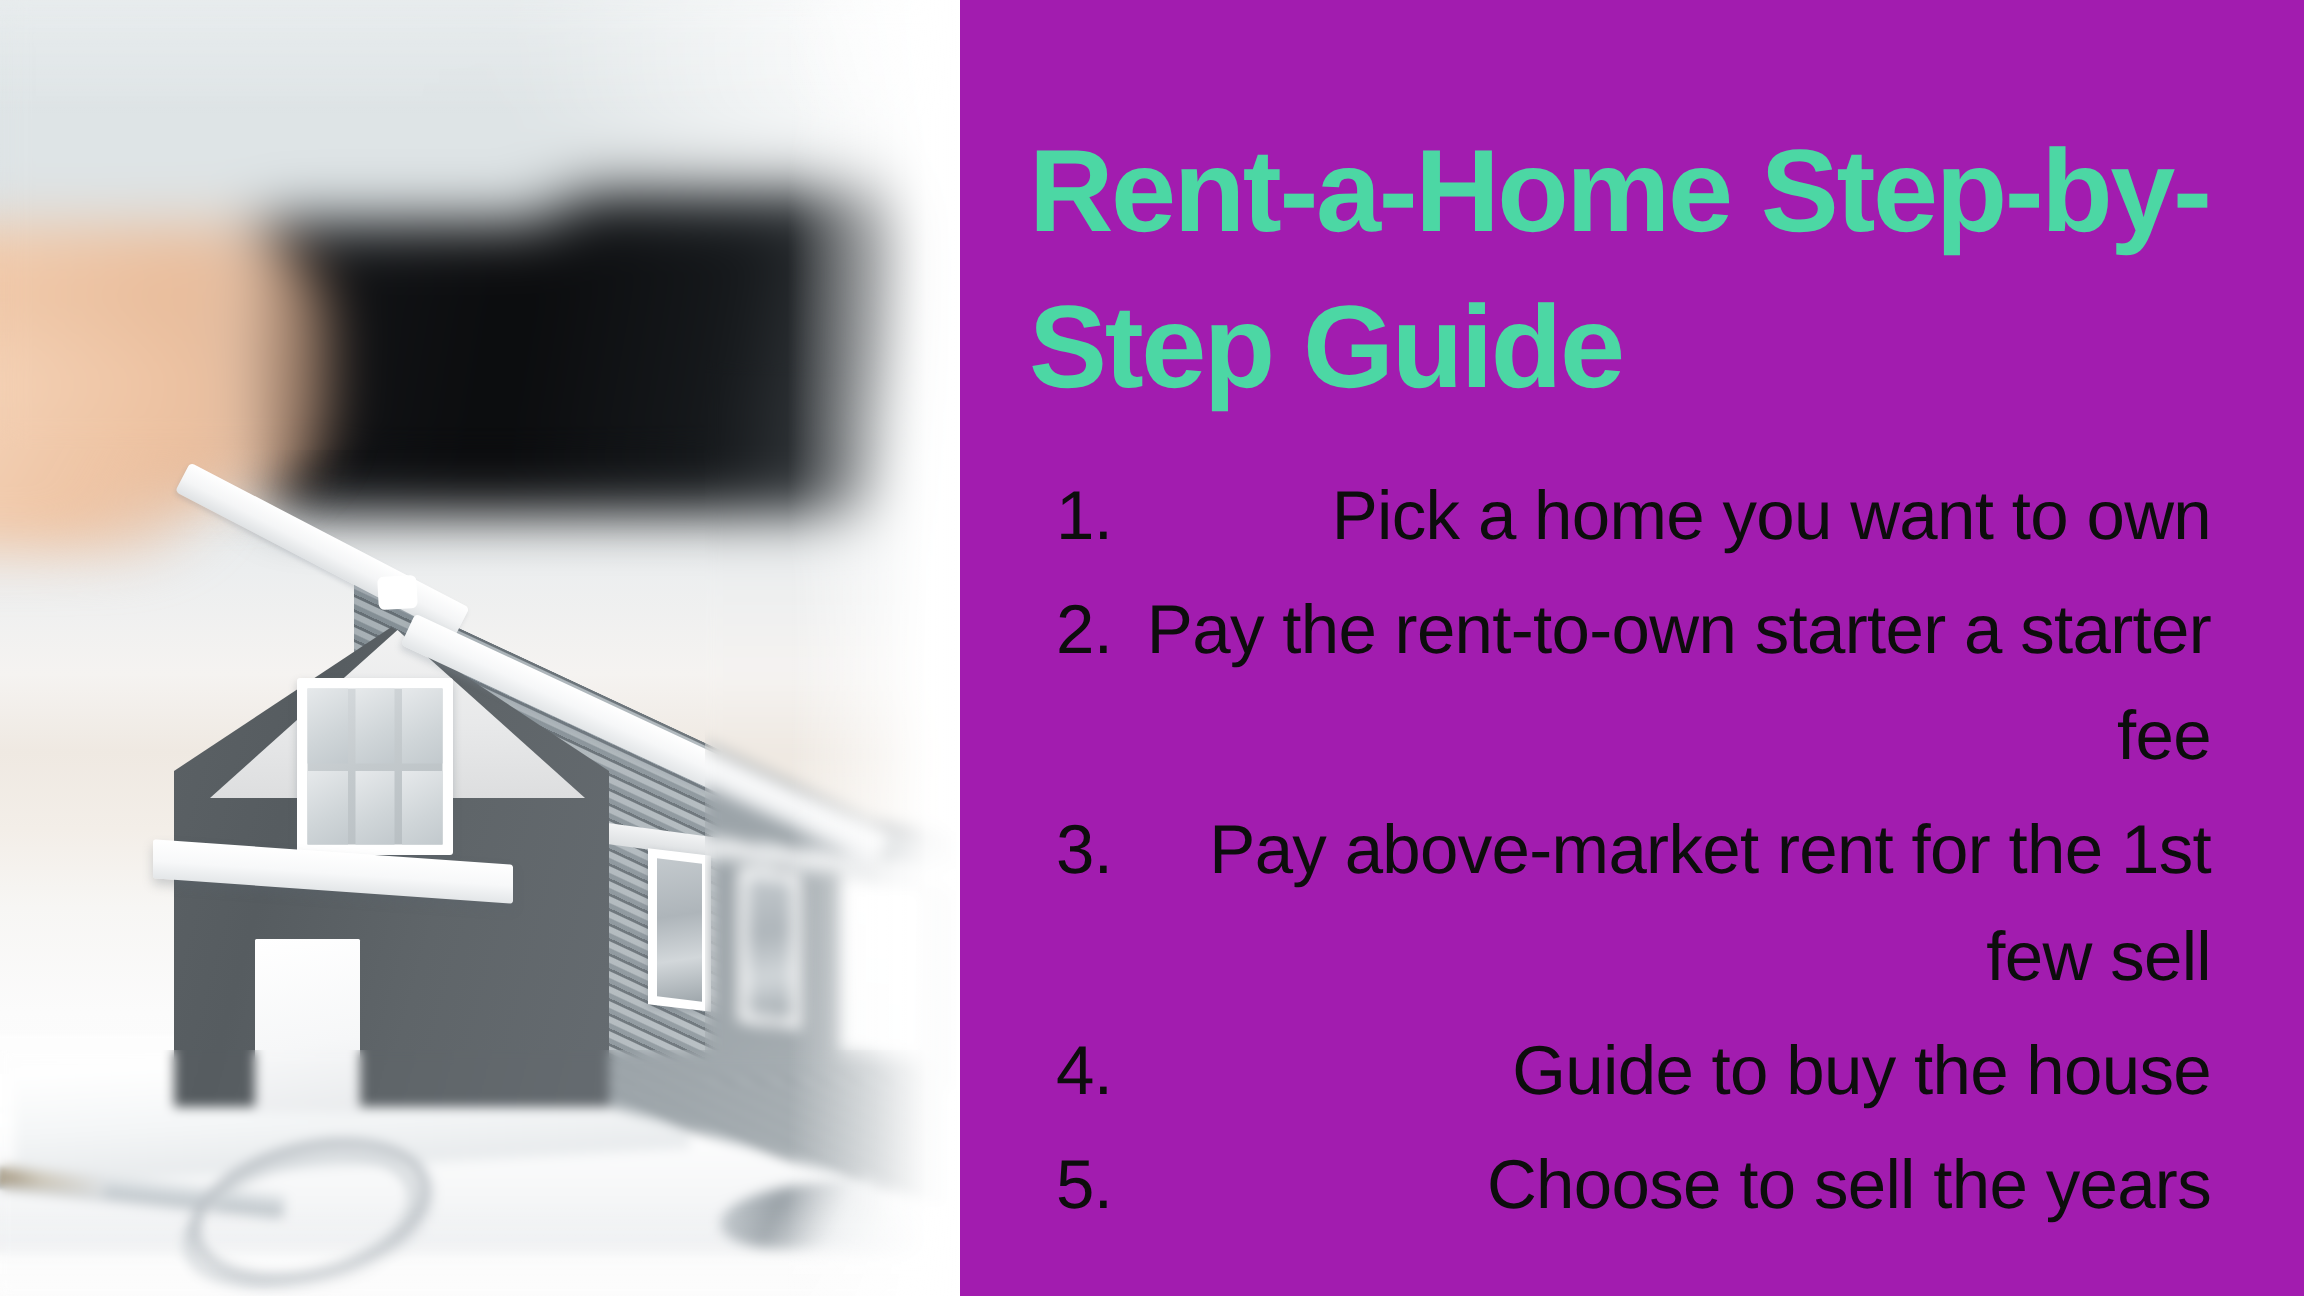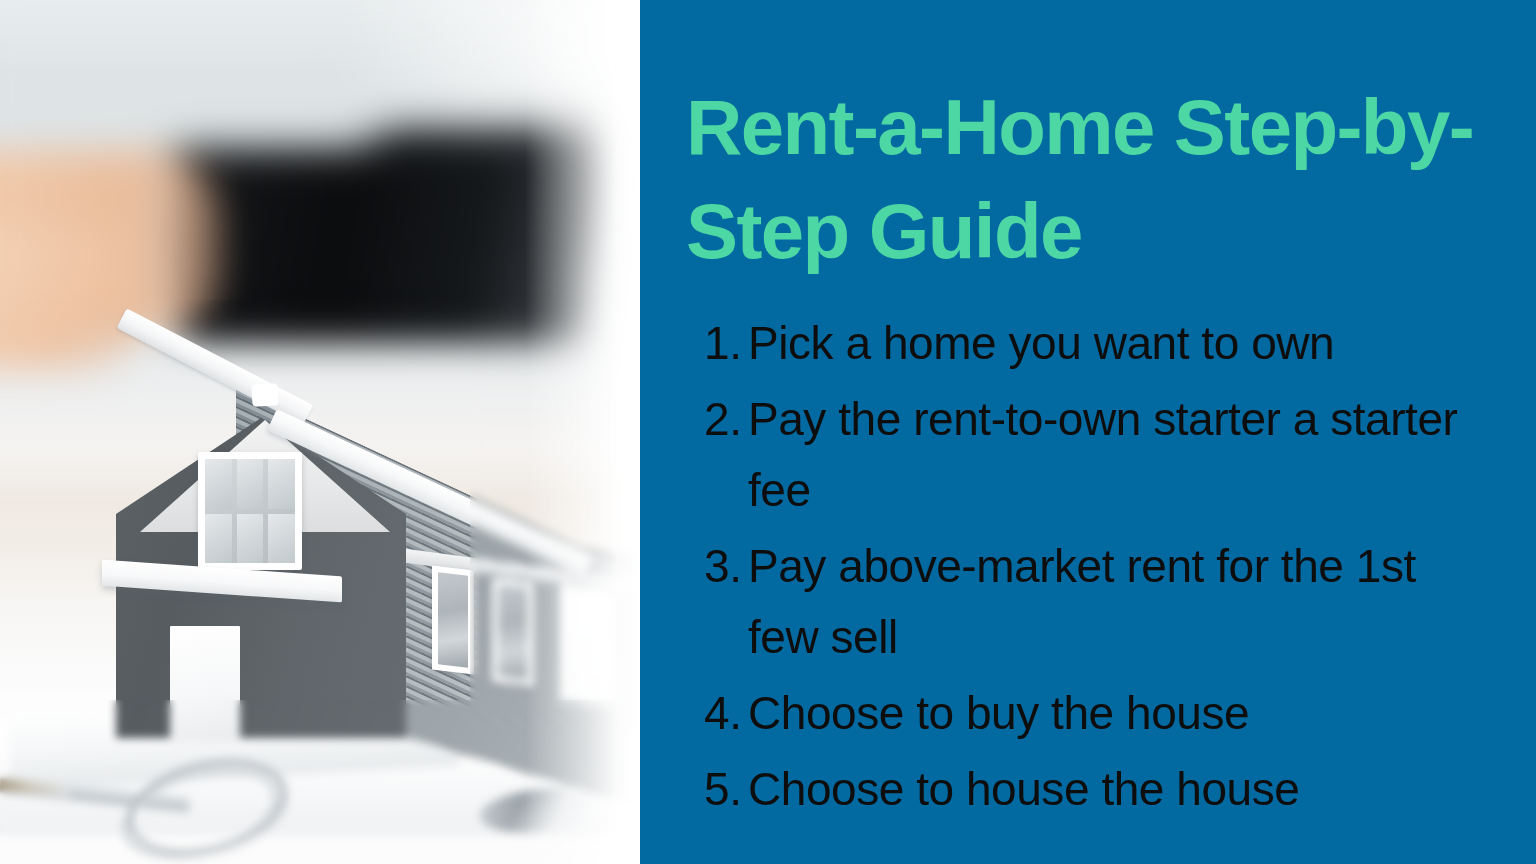--- a/index.html
+++ b/index.html
@@ -13,21 +13,21 @@
     height: 864px;
     overflow: hidden;
     font-family: "Liberation Sans", sans-serif;
     -webkit-font-smoothing: antialiased;
   }
 
   #slide {
     position: relative;
     width: 1536px;
     height: 864px;
-    background: #0369a1;
+    background: #a21caf;
     overflow: hidden;
   }
 
   
   #photo-panel {
     position: absolute;
     left: 0;
     top: 0;
     width: 640px;
     height: 864px;
@@ -471,20 +471,21 @@
     position: relative;
     counter-increment: step;
     padding-left: 44px;
     margin: 0 0 5px 0;
     font-family: "Liberation Sans", sans-serif;
     font-size: 46px;
     line-height: 1.545;
     font-weight: 400;
     letter-spacing: -0.45px;
     color: #0d0d0d;
+    text-align: right;
   }
   #steps-list li::before {
     content: counter(step) ".";
     position: absolute;
     left: 0;
     top: 0;
     width: 40px;
     text-align: left;
     font-size: 46px;
     line-height: 1.545;
@@ -569,21 +570,21 @@
       <li>
         <span>Pick a home you want to own</span>
       </li>
       <li>
         <span>Pay the rent-to-own starter a starter fee</span>
       </li>
       <li>
         <span>Pay above-market rent for the 1st few sell</span>
       </li>
       <li>
-        <span>Choose to buy the house</span>
+        <span>Guide to buy the house</span>
       </li>
       <li>
-        <span>Choose to house the house</span>
+        <span>Choose to sell the years</span>
       </li>
     </ol>
 
   </div>
 </div>
 
 </body></html>

